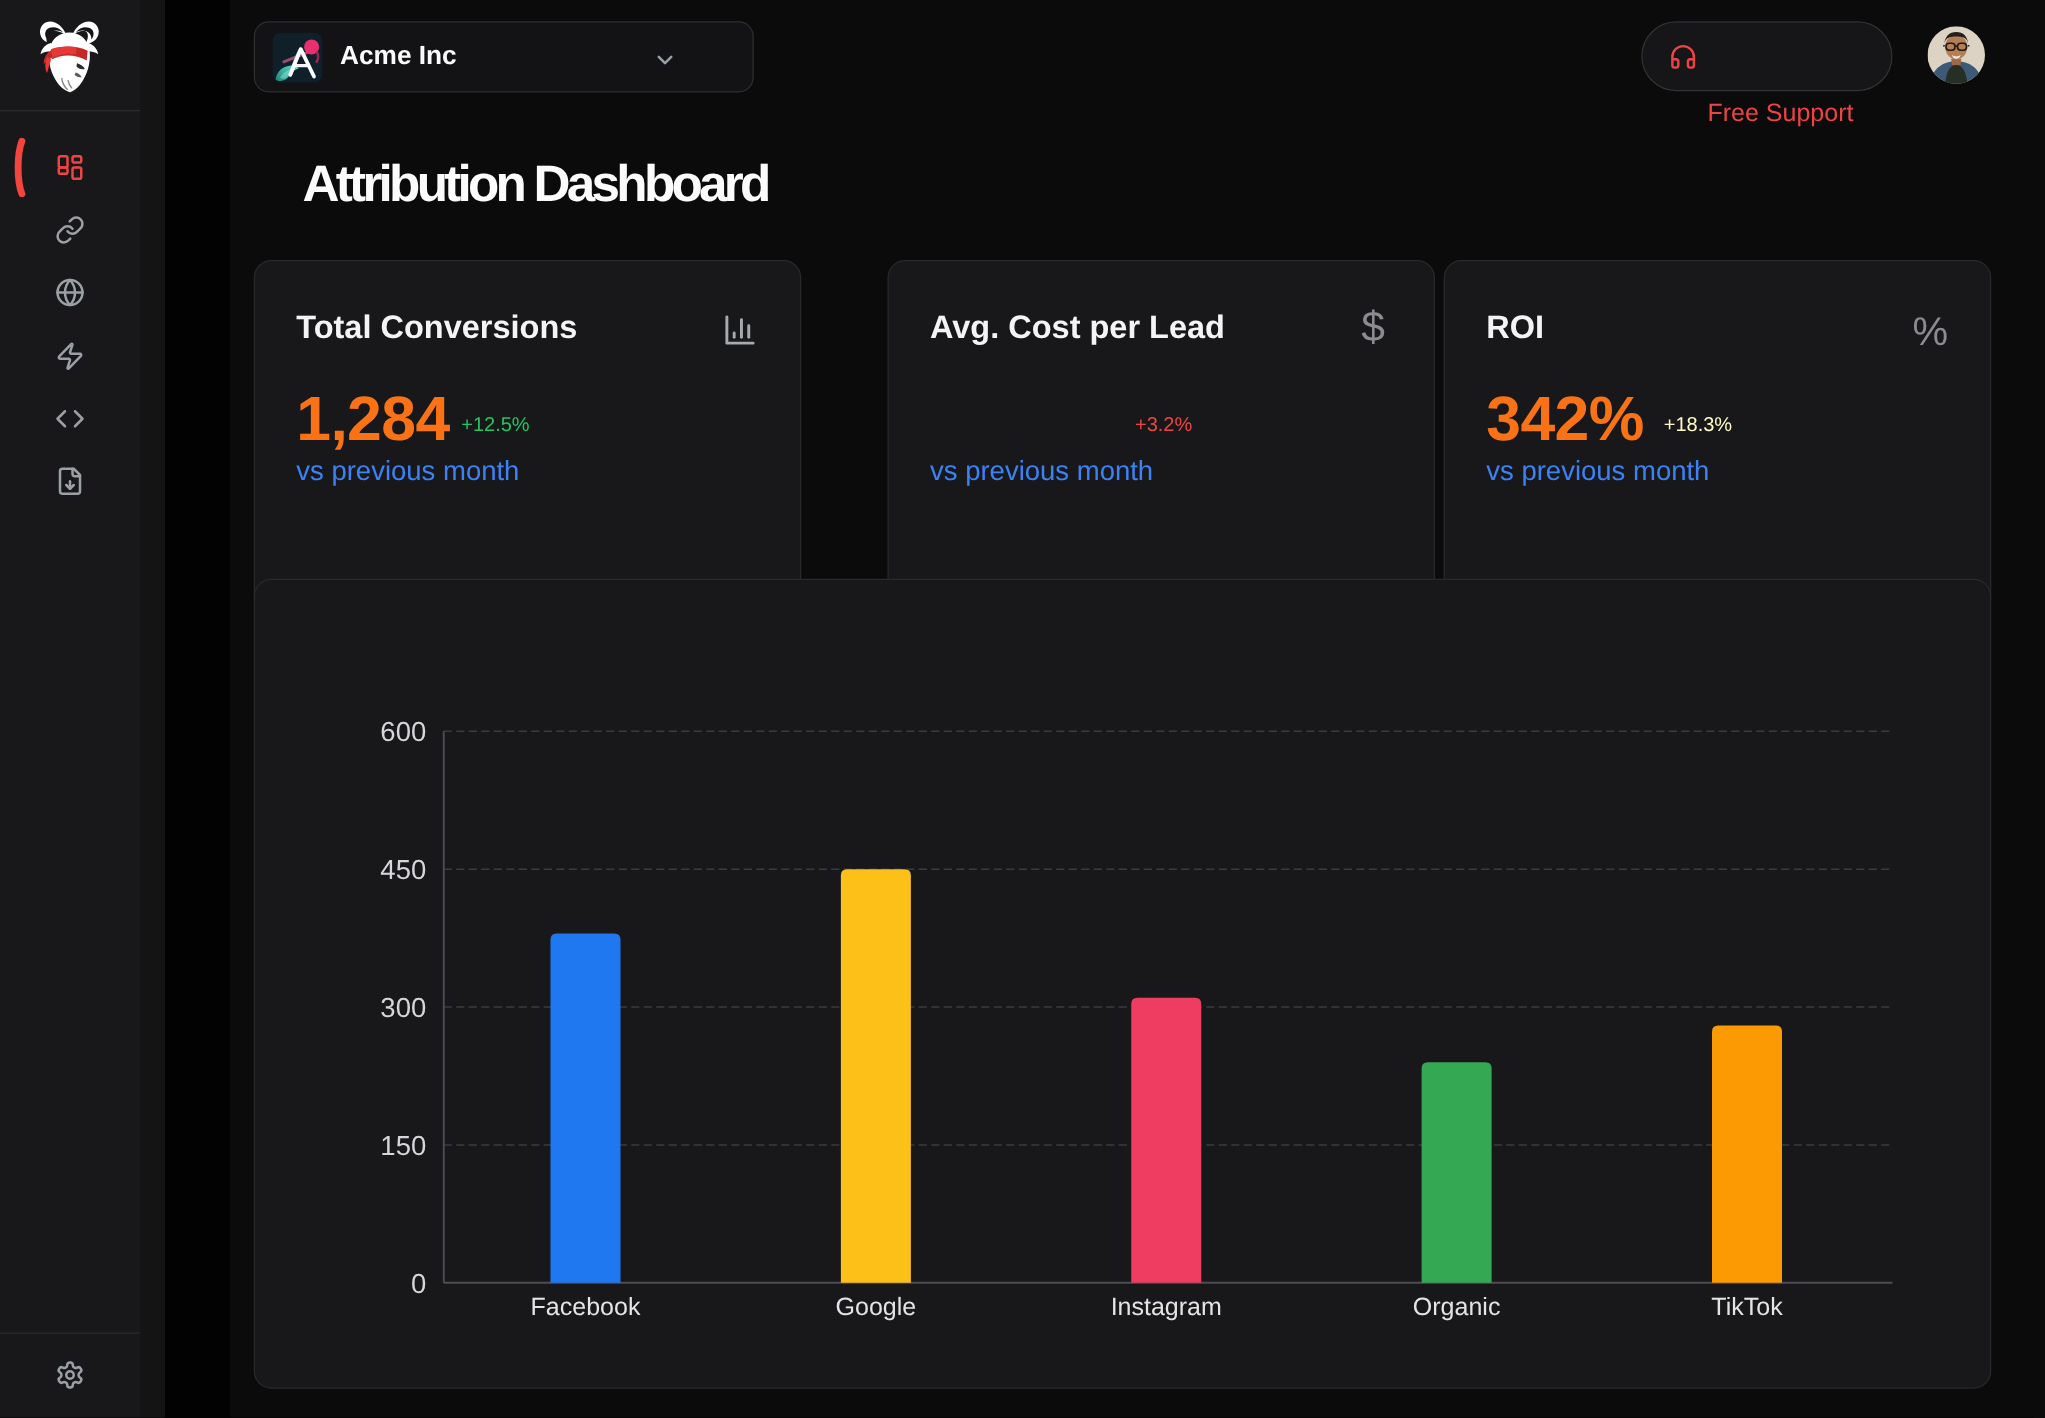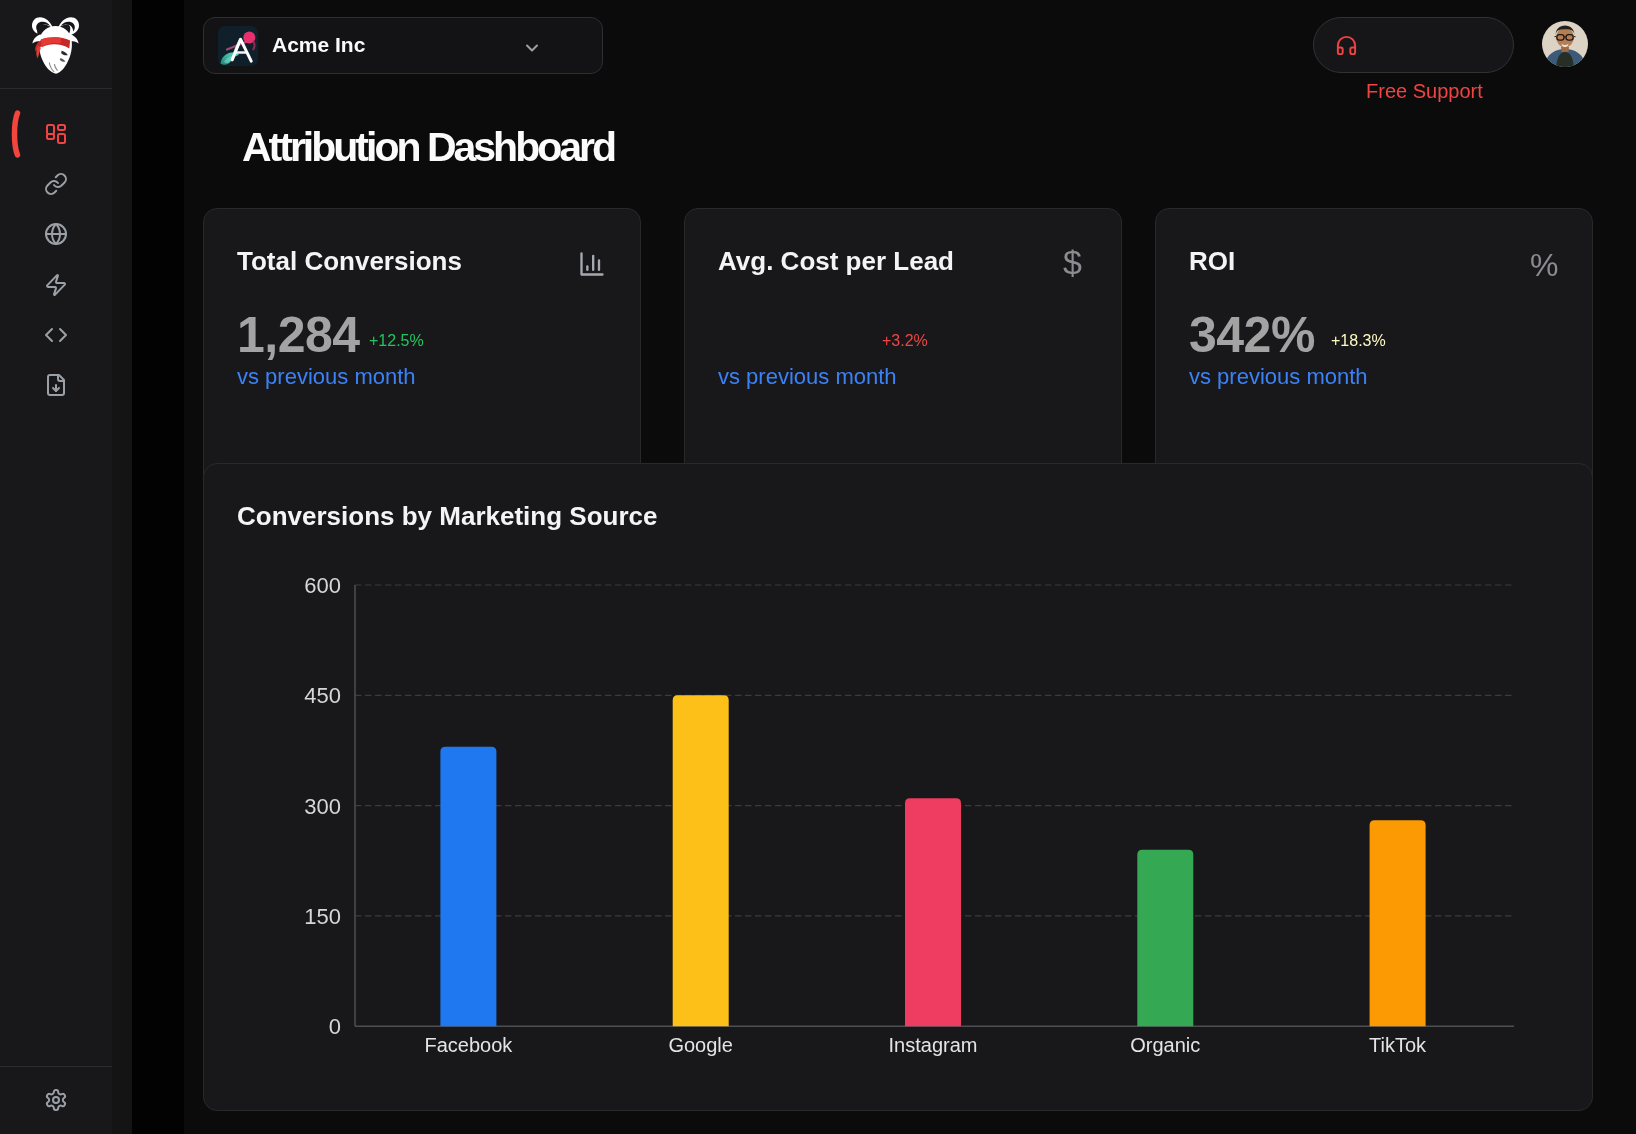--- a/index.html
+++ b/index.html
@@ -20,21 +20,21 @@
   #orgsel .txt { position:absolute; left:68px; top:15px; font-size:21px; font-weight:700; color:#fafafa; }
   #support { position:absolute; left:1313px; top:17px; width:201px; height:56px;
     background:#161618; border:1px solid #323236; border-radius:28px; }
   #support .txt { position:absolute; left:52px; top:16px; font-size:20px; color:#ef4444;margin-top:46px; }
   
   #h1 { position:absolute; left:202px; top:127px; font-size:41px; font-weight:700; color:#fbfbfb; letter-spacing:-3px; line-height:1;margin-left:40px; }
   
   .card { position:absolute; top:208px; width:438px; height:284px; background:#18181b;
     border:1px solid #29292c; border-radius:14px; }
   .card .title { position:absolute; left:33px; top:39px; font-size:26px; font-weight:700; color:#f4f4f5; }
-  .card .value { position:absolute; left:33px; top:101px; font-size:50px; font-weight:700; color:#a3a3a3; letter-spacing:-0.5px; }
+  .card .value { position:absolute; left:33px; top:101px; font-size:50px; font-weight:700; color:#f97316; letter-spacing:-0.5px; }
   .card .delta { position:absolute; top:124px; font-size:16px; font-weight:400; }
   .card .sub  { position:absolute; left:33px; top:157px; font-size:22px; color:#3b82f6;text-align:right; }
   .card .title, .card .value, .card .delta, .card .sub { line-height:1; }
   .card .glyph { position:absolute; font-size:32px; color:#8b8b92; line-height:1; }
   
   #chartcard { position:absolute; left:203px; top:463px; width:1390px; height:648px;
     background:#18181b; border:1px solid #29292c; border-radius:14px; }
   #chartcard .title { position:absolute; left:33px; top:39px; font-size:26px; font-weight:700; color:#f4f4f5; line-height:1; }
 </style>
 </head>
@@ -166,36 +166,35 @@
   <svg class="abs" style="left:374px; top:41px;" width="28" height="28" viewBox="0 0 24 24" fill="none" stroke="#a6aab0" stroke-width="2" stroke-linecap="round" stroke-linejoin="round">
     <path d="M3 3v18h18"></path>
       <path d="M18 17V9"></path>
       <path d="M13 17V5"></path>
       <path d="M8 17v-3"></path>
   </svg>
   <div class="value">1,284</div>
   <div class="delta" style="left:165px; color:#22c55e;">+12.5%</div>
   <div class="sub">vs previous month</div>
 </div>
-<div class="card" style="left:684px;padding-left:14px;">
+<div class="card" style="left:710px;padding-left:14px;">
   <div class="title">Avg. Cost per Lead</div>
   <div class="glyph" style="left:378px; top:36px; font-size:34px;">$</div>
   <div class="delta" style="left:197px; color:#ef4444;">+3.2%</div>
   <div class="sub">vs previous month</div>
 </div>
 <div class="card" style="left:1155px;">
   <div class="title">ROI</div>
   <div class="glyph" style="left:374px; top:40px;">%</div>
   <div class="value">342%</div>
   <div class="delta" style="left:175px; color:#fef9c3;">+18.3%</div>
   <div class="sub">vs previous month</div>
 </div>
 
 <div id="chartcard">
-  <div class="title">Conversions by Marketing Source</div>
   <svg class="abs" style="left:0; top:0;" width="1390" height="648" viewBox="0 0 1390 648" id="chart">
       <line x1="151" y1="121" x2="1310" y2="121" stroke="#3a3a41" stroke-width="1.2" stroke-dasharray="6.5 3.5"></line>
       <line x1="151" y1="231.3" x2="1310" y2="231.3" stroke="#3a3a41" stroke-width="1.2" stroke-dasharray="6.5 3.5"></line>
       <line x1="151" y1="341.6" x2="1310" y2="341.6" stroke="#3a3a41" stroke-width="1.2" stroke-dasharray="6.5 3.5"></line>
       <line x1="151" y1="451.90000000000003" x2="1310" y2="451.90000000000003" stroke="#3a3a41" stroke-width="1.2" stroke-dasharray="6.5 3.5"></line>
       <line x1="151" y1="121" x2="151" y2="562.2" stroke="#4d4d54" stroke-width="1.5"></line>
       <line x1="151" y1="562.2" x2="1310" y2="562.2" stroke="#4d4d54" stroke-width="1.5"></line>
       <text x="137" y="129" text-anchor="end" font-size="22" fill="#d6d6da" font-family="Liberation Sans, sans-serif">600</text>
       <text x="137" y="239.3" text-anchor="end" font-size="22" fill="#d6d6da" font-family="Liberation Sans, sans-serif">450</text>
       <text x="137" y="349.6" text-anchor="end" font-size="22" fill="#d6d6da" font-family="Liberation Sans, sans-serif">300</text>

